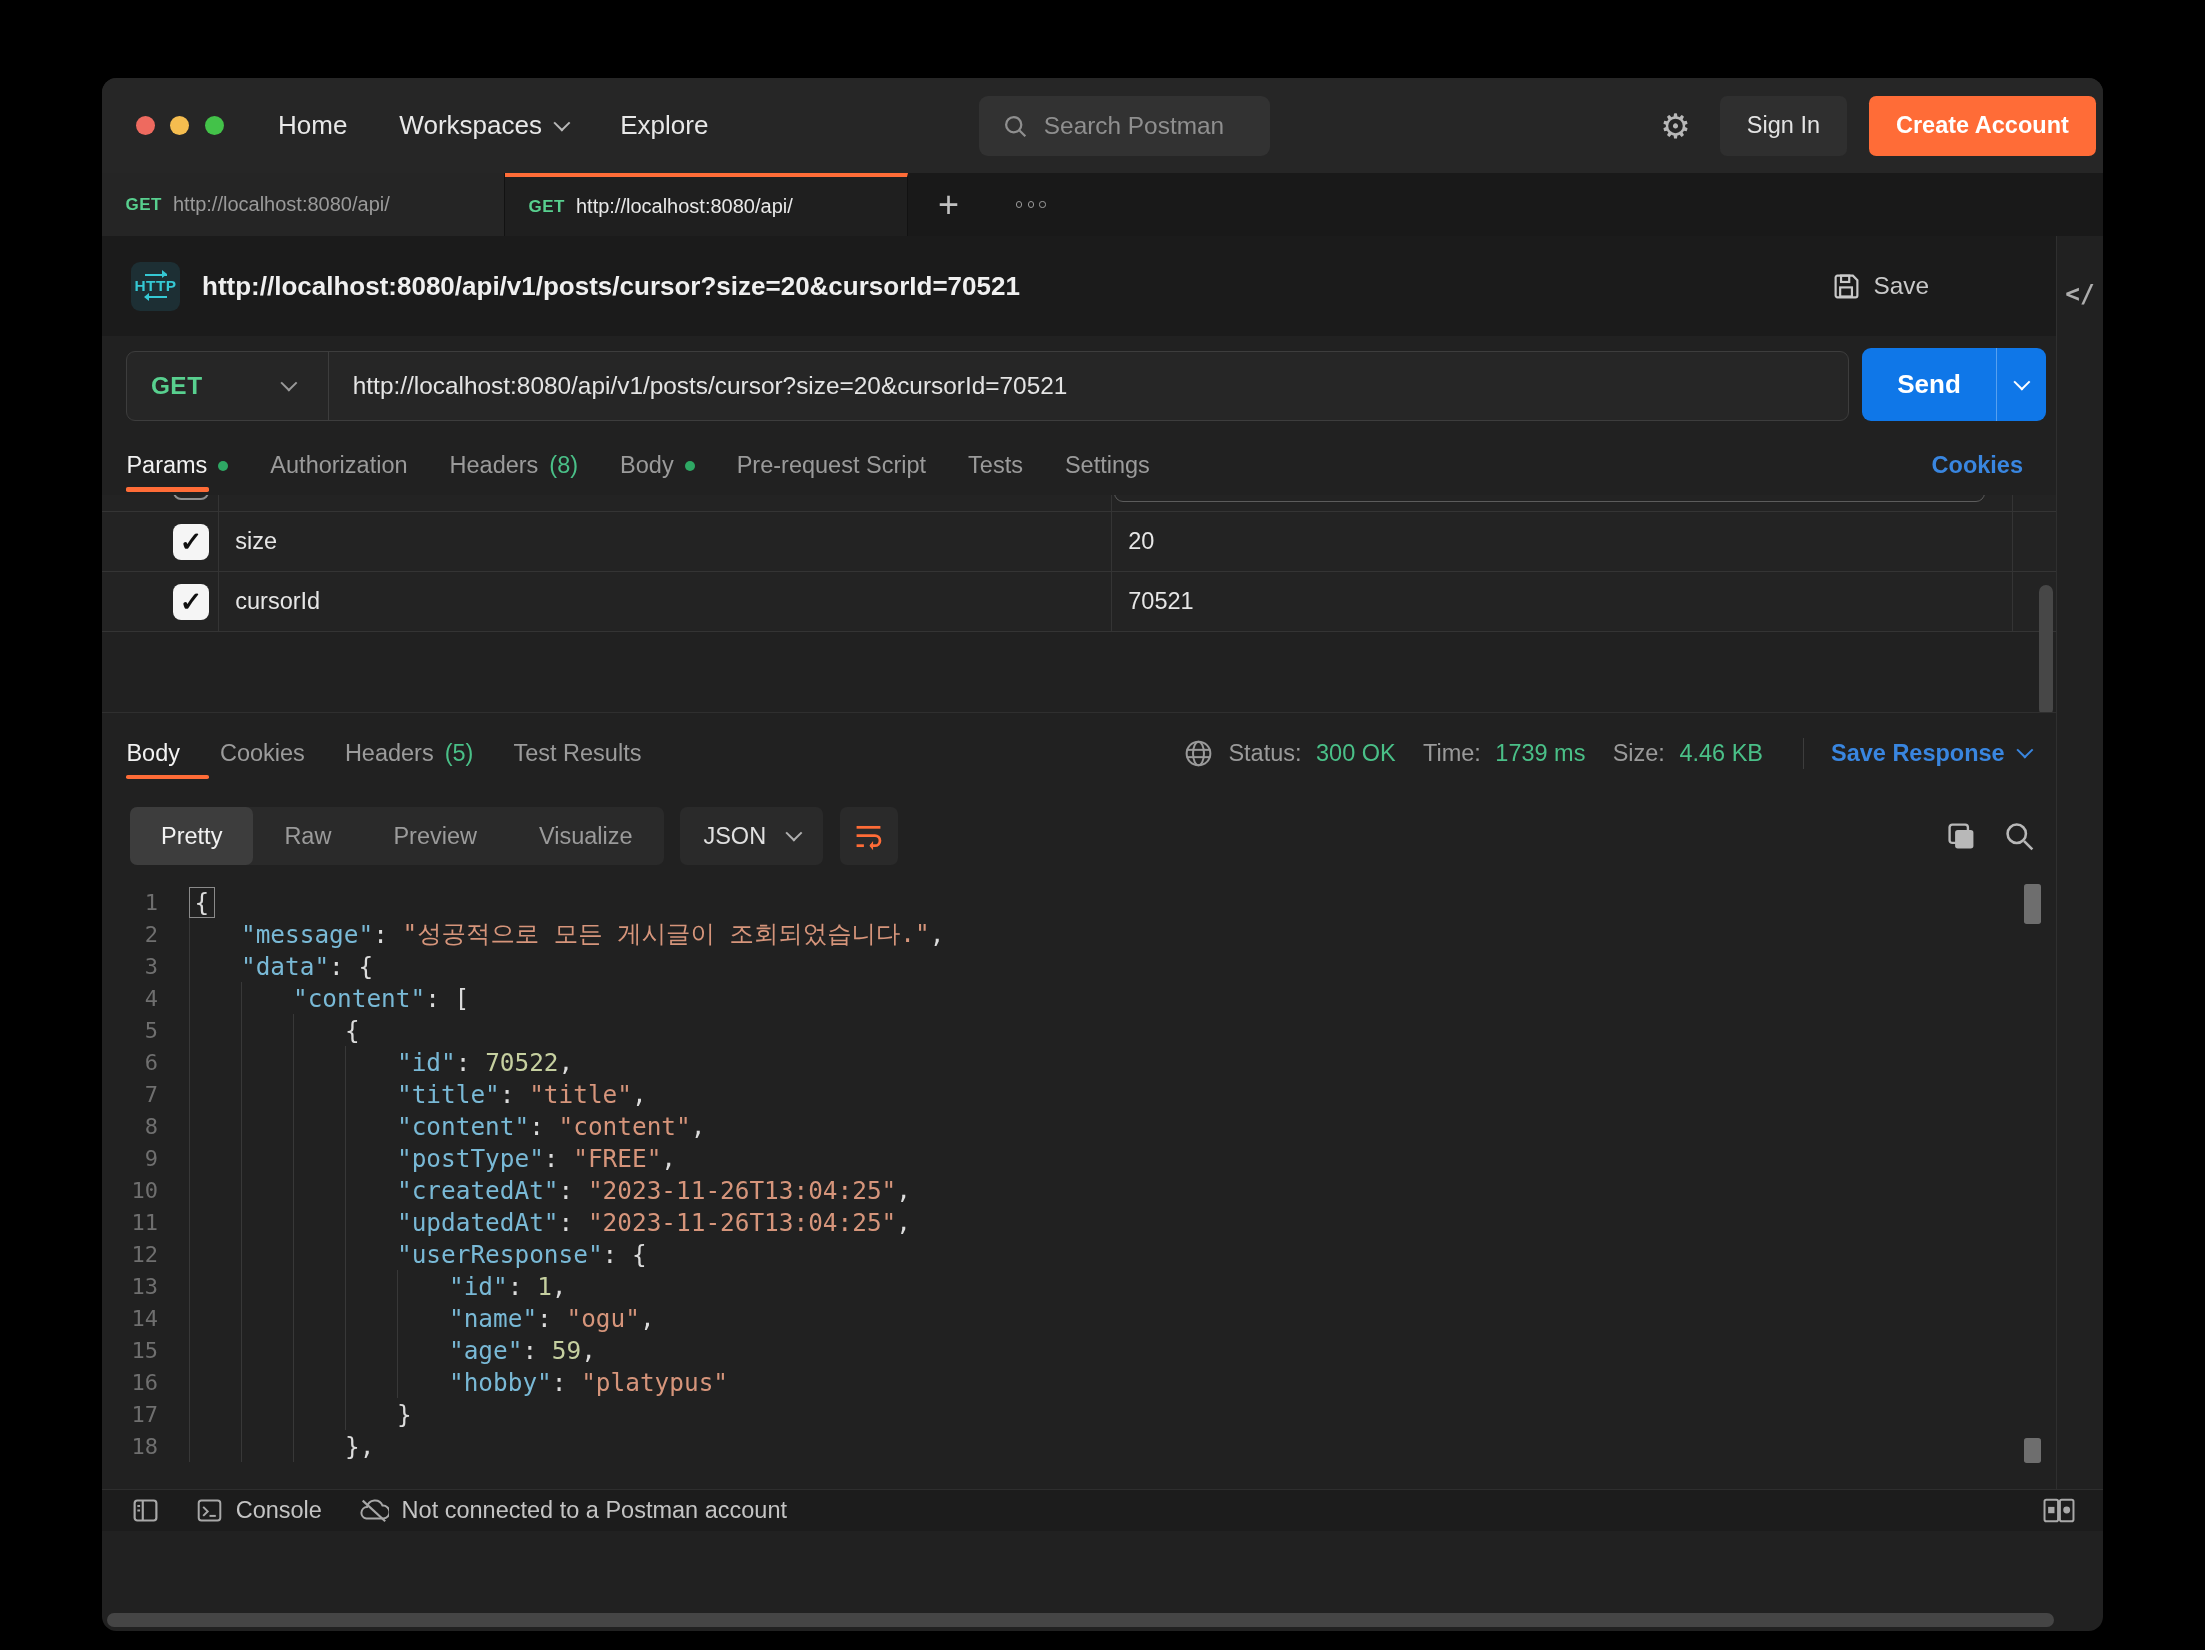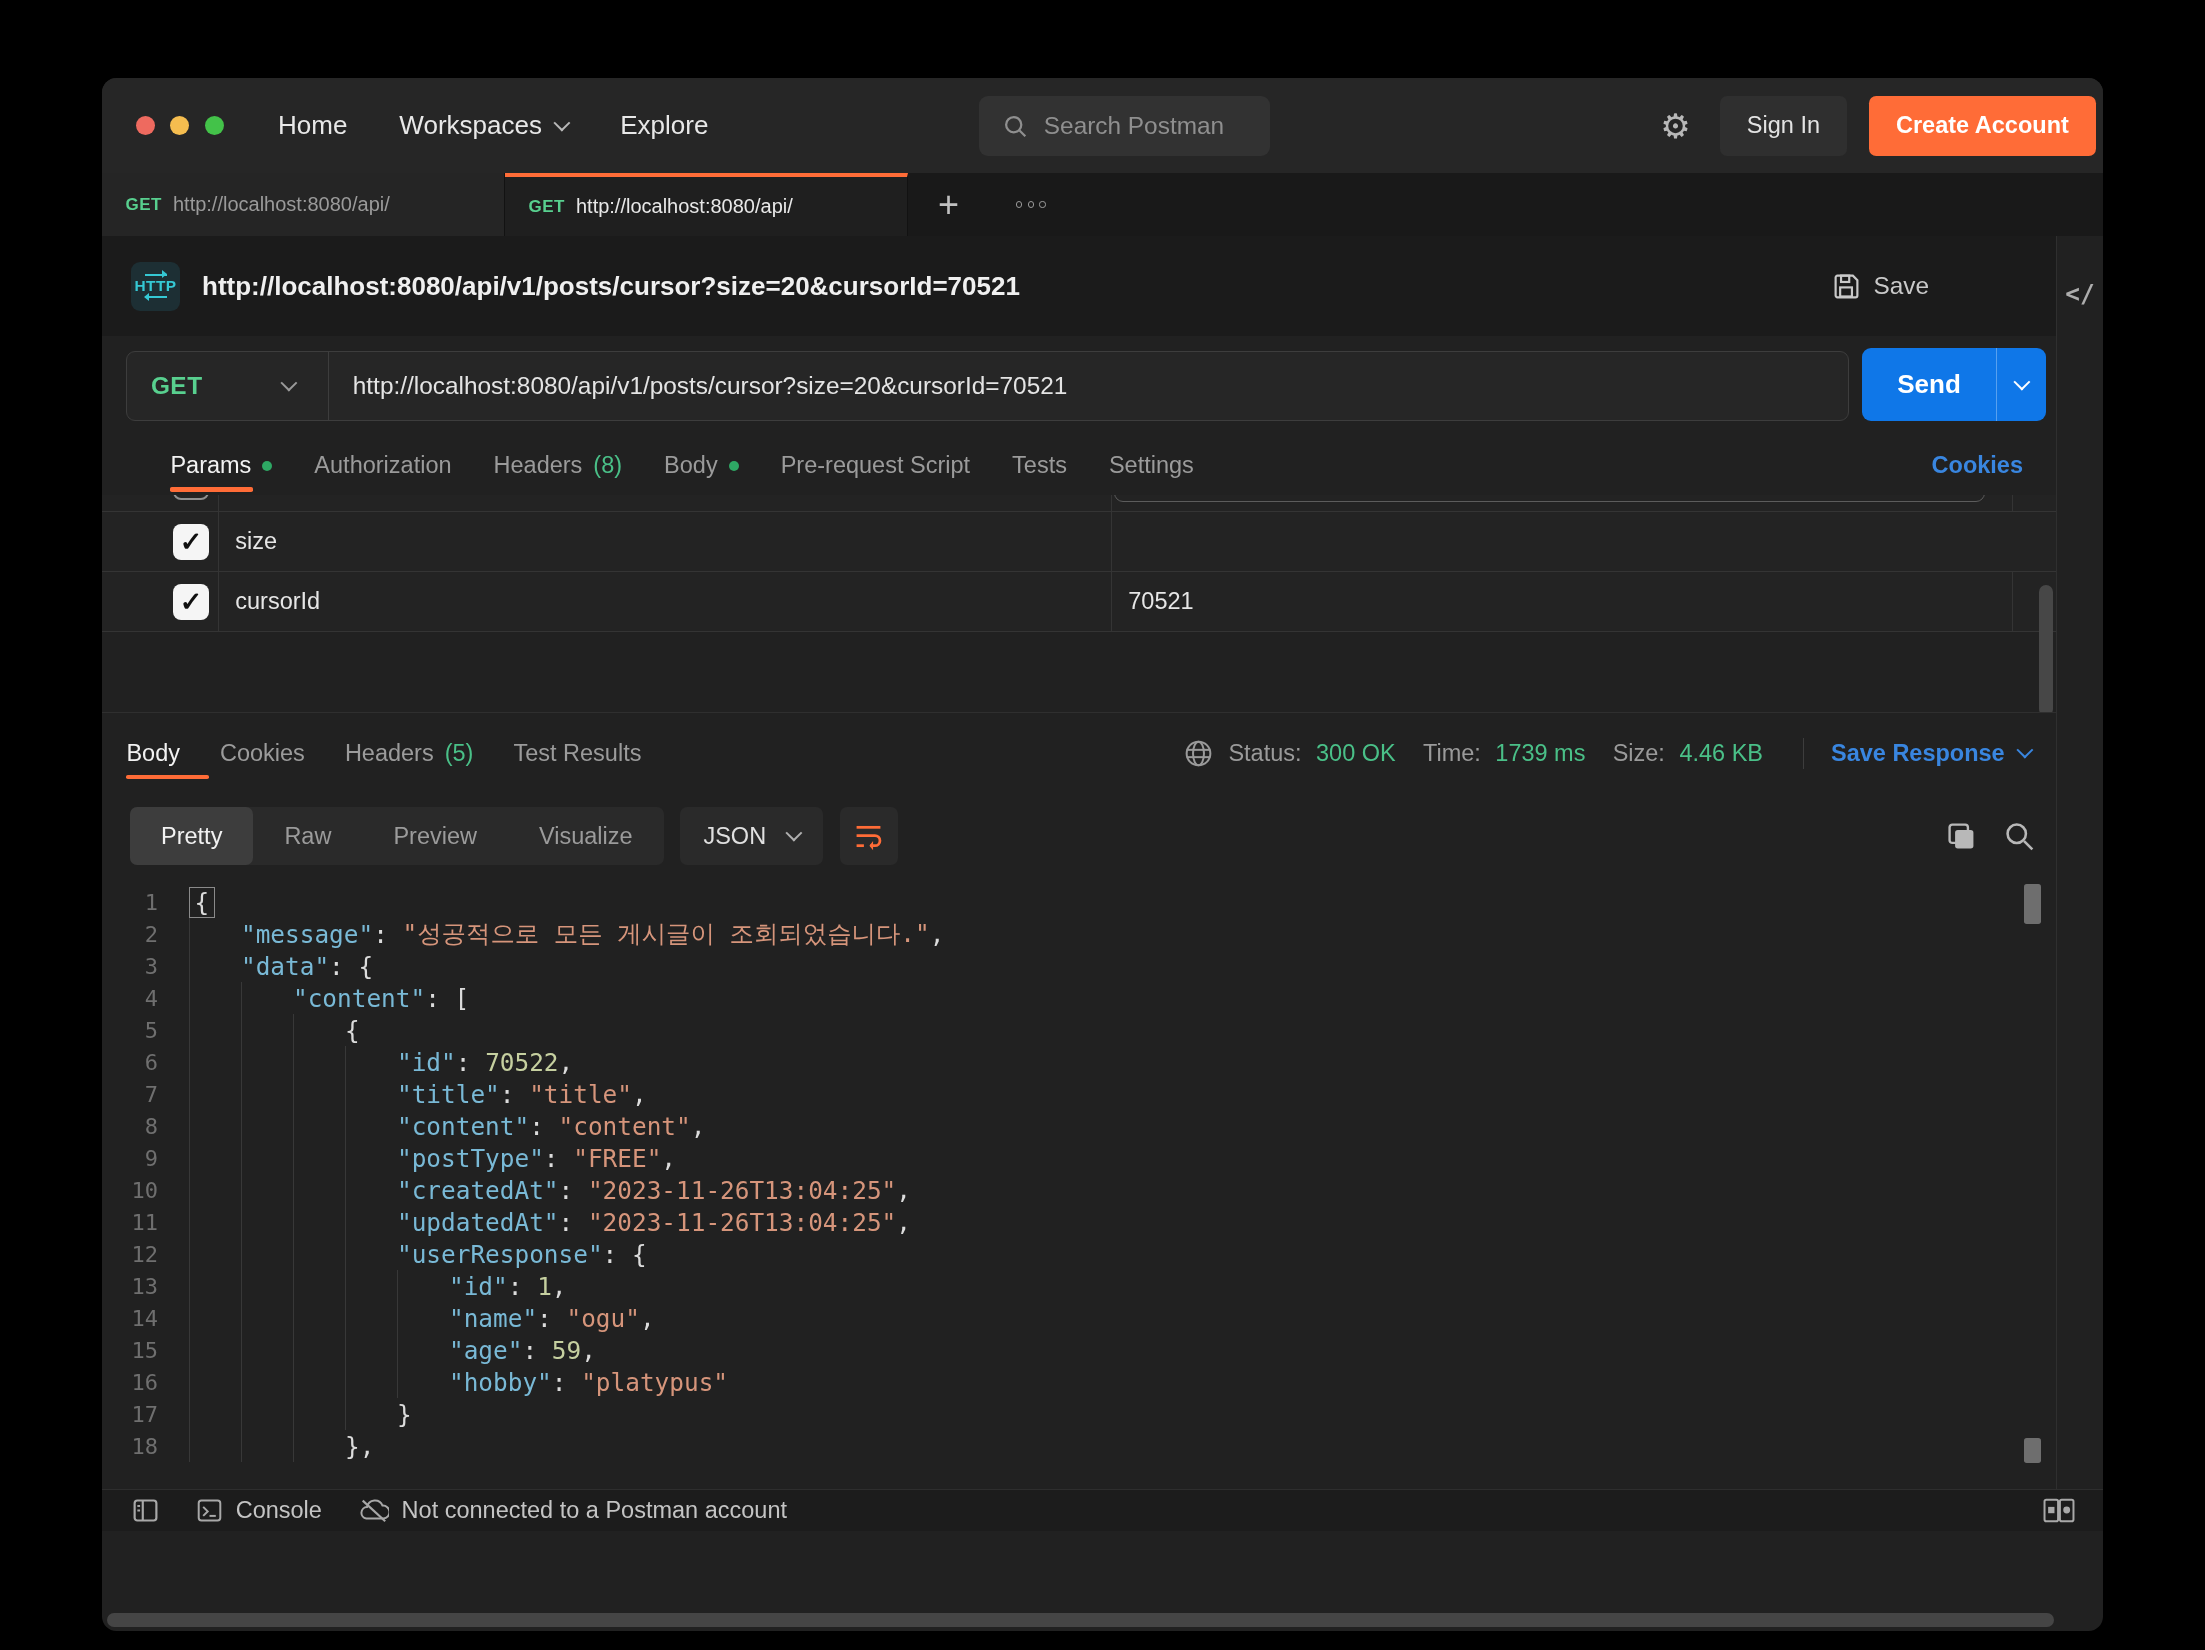--- a/index.html
+++ b/index.html
@@ -71,21 +71,21 @@
   .url-text { padding-left:23.5px; font-size:24.4px; color:#e4e4e4; }
   .send-btn { position:absolute; left:1760px; top:11.8px; width:184px; height:73px; border-radius:9px;
               background:var(--blue-send); display:flex; }
   .send-label { width:134px; display:flex; align-items:center; justify-content:center; color:#fff;
                 font-size:26px; font-weight:bold; }
   .send-div { width:0.9px; background:rgba(255,255,255,.3); margin:0; }
   .send-chev { flex:1; display:flex; align-items:center; justify-content:center; }
   .send-chev .chev { border-color:#fff; }
 
   
-  .reqtabs { height:59px; display:flex; align-items:center; gap:42px; padding-left:24.4px; position:relative;margin-left:44px; }
+  .reqtabs { height:59px; display:flex; align-items:center; gap:42px; padding-left:24.4px; position:relative; }
   .rt-item { position:relative; display:flex; align-items:center; gap:11px; color:#9b9b9b; font-size:23.5px; }
   .rt-item.active { color:#f2f2f2; }
   .rt-item.active .lab::after { content:""; position:absolute; left:0; bottom:-12.7px; width:83px; height:4.5px;
                                 background:var(--orange); border-radius:1.8px; }
   .rt-item .lab { position:relative; }
   .dot { width:10px; height:10px; border-radius:50%; background:#2ea864; }
   .count { color:var(--green-status); }
   .cookies-link { position:absolute; right:33px; color:var(--blue-link); font-size:23.5px; font-weight:bold; }
 
   
@@ -284,20 +284,21 @@
                 <div class="pkey">page</div>
                 <div class="pvalue">
                   <div class="focus-ring"></div>
                 </div>
                 <div class="pgap"></div>
               </div><div class="prow">
                 <div class="pcheck">
                   <div class="cb on">✓</div>
                 </div>
                 <div class="pkey">size</div>
+                <div class="pvalue">20</div>
                 <div class="pgap"></div>
               </div><div class="prow">
                 <div class="pcheck">
                   <div class="cb on">✓</div>
                 </div>
                 <div class="pkey">cursorId</div>
                 <div class="pvalue">70521</div>
                 <div class="pgap"></div>
               </div></span>
           <div class="pscroll"></div>

